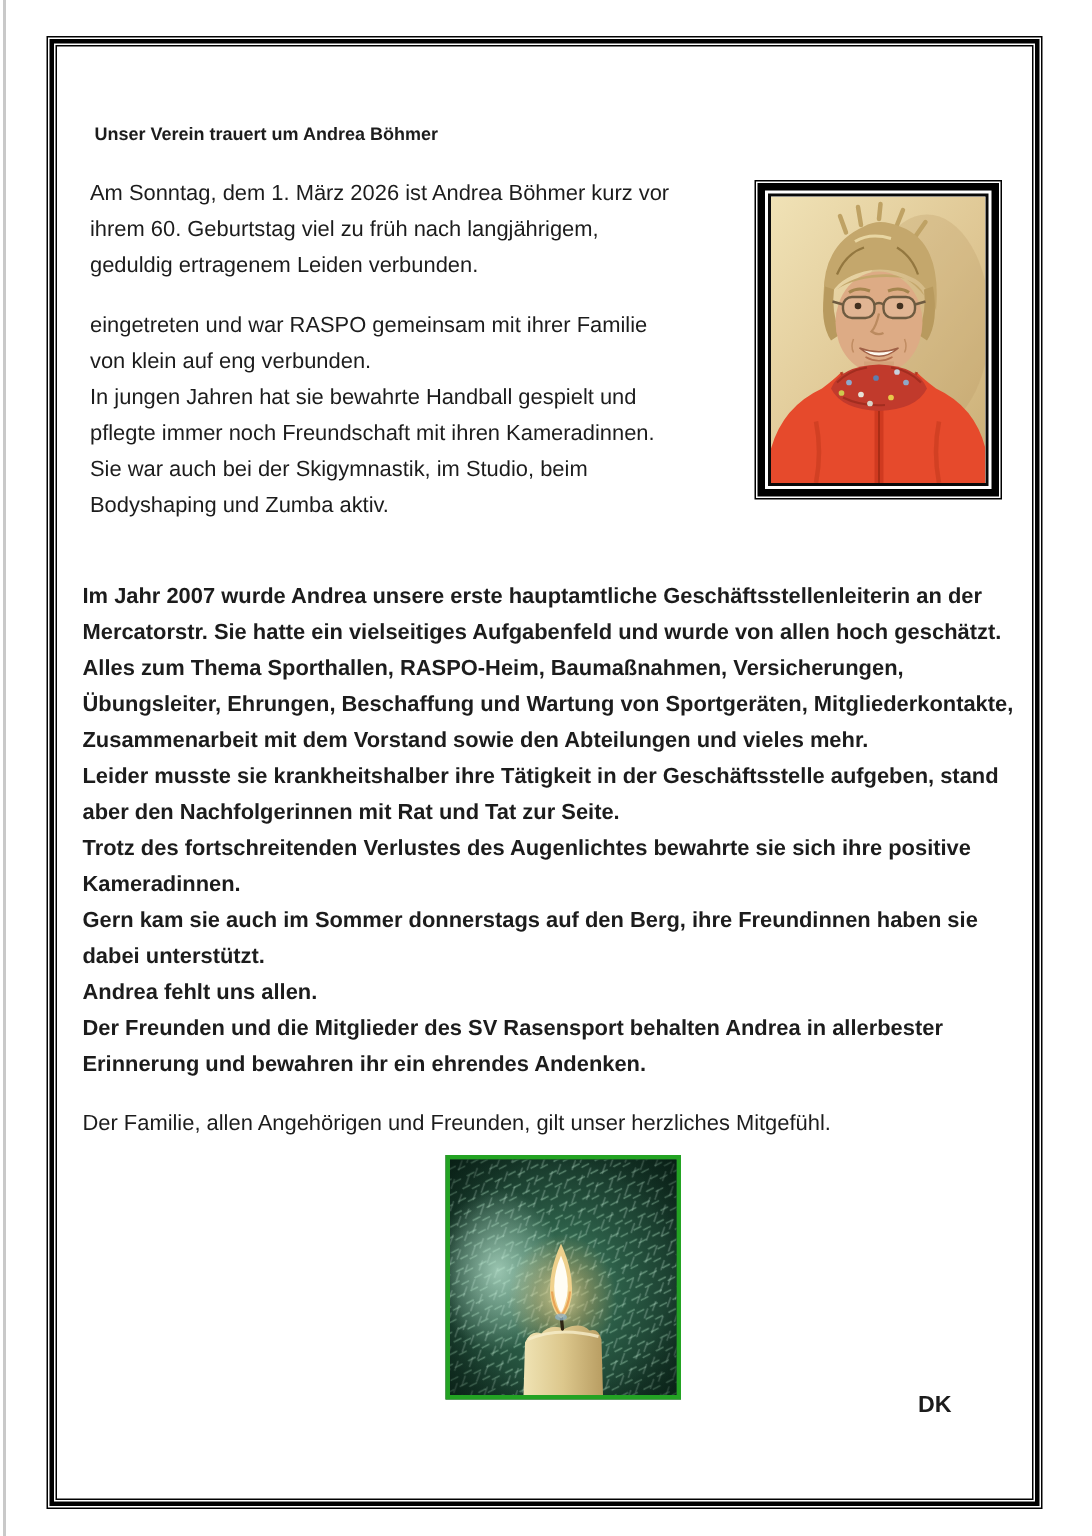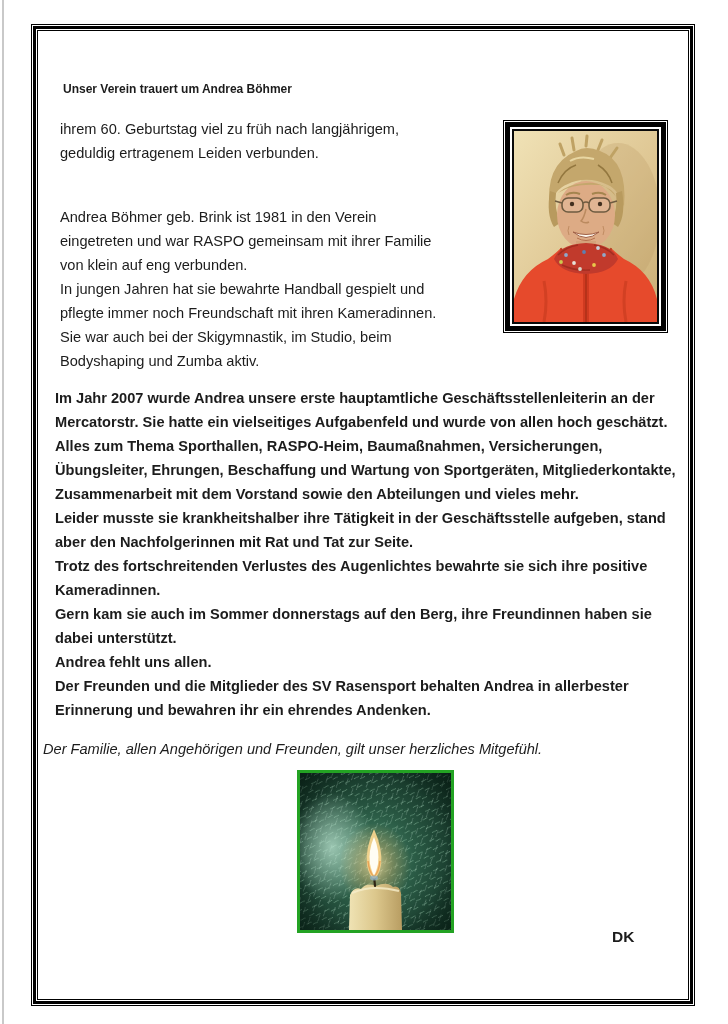--- a/index.html
+++ b/index.html
@@ -27,22 +27,22 @@
   .title {
     position:absolute; left:63px; top:82px;
     font-size:12px; font-weight:bold; white-space:nowrap;
   }
   .textblock { position:absolute; font-size:14.6px; line-height:24px; }
   .textblock .line { white-space:nowrap; }
   .intro { left:60px; top:117px; }
   .bio   { left:60px; top:205px; }
   .main  { left:55px; top:386px;font-weight:bold; }
   .condolence {
-    position:absolute; left:43px; top:741px;
-    font-size:14.6px; white-space:nowrap;font-style:italic;
+    position:absolute; left:55px; top:741px;
+    font-size:14.6px; white-space:nowrap;
   }
   .initials {
     position:absolute; left:612px; top:928px;
     font-size:15.5px; font-weight:bold;
   }
 
   
   .photo-frame {
     position:absolute; left:503px; top:120px; width:165px; height:213px;
     border:1px solid #000; padding:1px; background:#fff;
@@ -66,26 +66,26 @@
 
 <div class="frame">
   <div class="frame-mid">
     <div class="frame-inner"></div>
   </div>
 </div>
 
 <div class="title">Unser Verein trauert um Andrea Böhmer</div>
 
 <div class="textblock intro">
+  <div class="line">Am Sonntag, dem 1. März 2026 ist Andrea Böhmer kurz vor</div>
   <div class="line">ihrem 60. Geburtstag viel zu früh nach langjährigem,</div>
   <div class="line">geduldig ertragenem Leiden verbunden.</div>
 </div>
 
 <div class="textblock bio">
-  <div class="line">Andrea Böhmer geb. Brink ist 1981 in den Verein</div>
   <div class="line">eingetreten und war RASPO gemeinsam mit ihrer Familie</div>
   <div class="line">von klein auf eng verbunden.</div>
   <div class="line">In jungen Jahren hat sie bewahrte Handball gespielt und</div>
   <div class="line">pflegte immer noch Freundschaft mit ihren Kameradinnen.</div>
   <div class="line">Sie war auch bei der Skigymnastik, im Studio, beim</div>
   <div class="line">Bodyshaping und Zumba aktiv.</div>
 </div>
 
 <div class="photo-frame">
   <div class="photo-mat">

